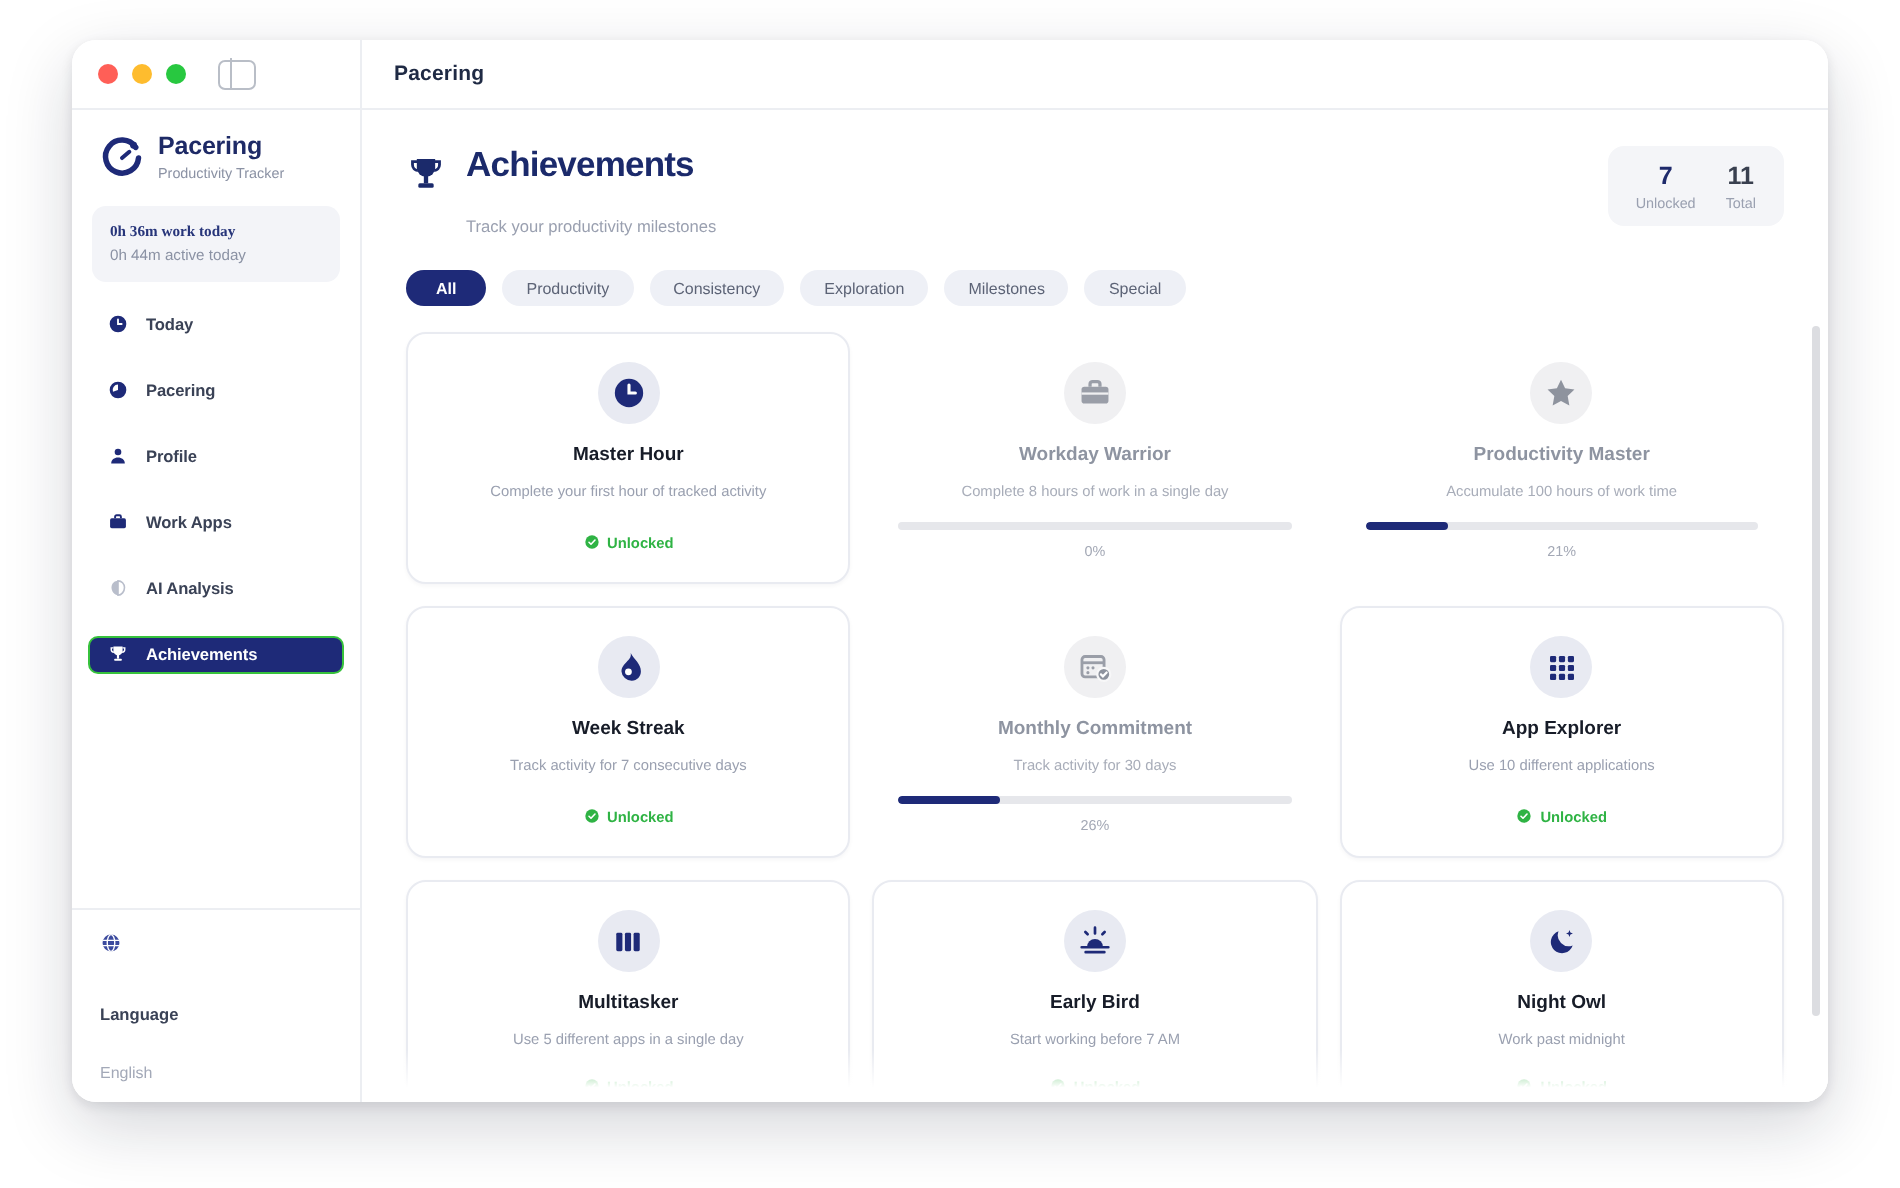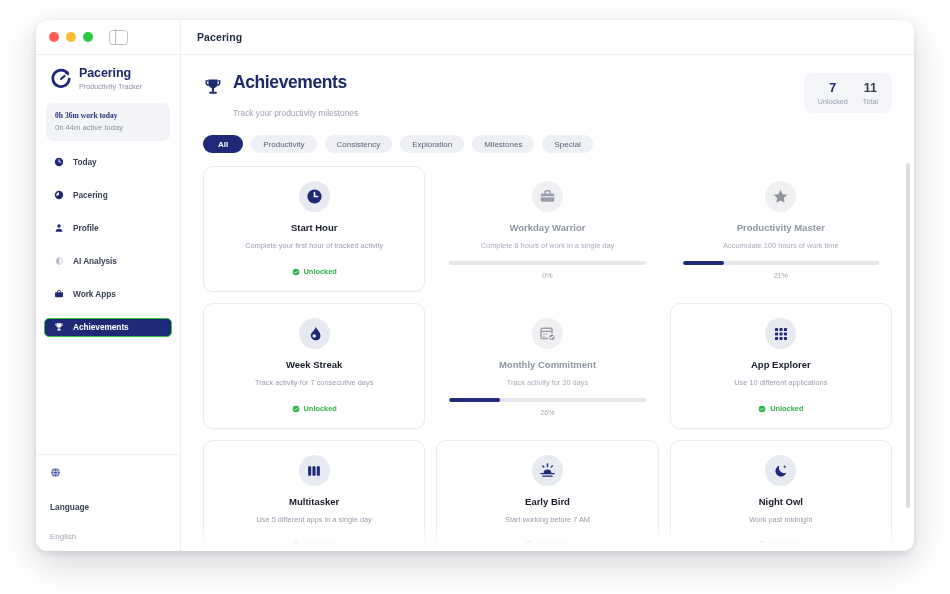--- a/index.html
+++ b/index.html
@@ -427,35 +427,35 @@
               <circle cx="12" cy="7.2" r="4" fill="#1e2a78"></circle>
               <path d="M3.8 21c0-4.6 3.7-7.2 8.2-7.2s8.2 2.6 8.2 7.2z" fill="#1e2a78"></path>
             </svg>
           </span>
           <span class="nav-label">Profile</span>
         </div>
 
         <div class="nav-item">
           <span class="nav-ico">
             <svg width="10" height="10" viewBox="0 0 24 24">
+              <rect x="2.5" y="7.5" width="19" height="12" rx="2" fill="#1e2a78"></rect>
+              <path d="M8.5 7.5V5.6a1.8 1.8 0 0 1 1.8-1.8h3.4a1.8 1.8 0 0 1 1.8 1.8V7.5" fill="none" stroke="#1e2a78" stroke-width="2.3"></path>
+            </svg>
+          </span>
+          <span class="nav-label">Work Apps</span>
+        </div>
+
+        <div class="nav-item">
+          <span class="nav-ico">
+            <svg width="10" height="10" viewBox="0 0 24 24">
               <path d="M12 3.4c-4.3 0-7.8 3.3-7.8 8.1 0 4.8 3.5 9.1 7.8 9.1z" fill="#b9becb"></path>
               <path d="M12 3.4c4.3 0 7.8 3.3 7.8 8.1 0 4.8-3.5 9.1-7.8 9.1z" fill="none" stroke="#b9becb" stroke-width="1.9"></path>
             </svg>
           </span>
           <span class="nav-label">AI Analysis</span>
-        </div>
-
-        <div class="nav-item">
-          <span class="nav-ico">
-            <svg width="10" height="10" viewBox="0 0 24 24">
-              <rect x="2.5" y="7.5" width="19" height="12" rx="2" fill="#1e2a78"></rect>
-              <path d="M8.5 7.5V5.6a1.8 1.8 0 0 1 1.8-1.8h3.4a1.8 1.8 0 0 1 1.8 1.8V7.5" fill="none" stroke="#1e2a78" stroke-width="2.3"></path>
-            </svg>
-          </span>
-          <span class="nav-label">Work Apps</span>
         </div>
 
         <div class="nav-item active">
           <span class="nav-ico">
             <svg width="10" height="10" viewBox="0 0 24 24">
               <path d="M6.5 3h11v5.2a5.5 5.5 0 0 1-11 0z" fill="#ffffff"></path>
               <path d="M6.6 4.6H3.9v1.9a3.4 3.4 0 0 0 3.2 3.4M17.4 4.6h2.7v1.9a3.4 3.4 0 0 1-3.2 3.4" fill="none" stroke="#ffffff" stroke-width="1.7"></path>
               <rect x="10.7" y="13" width="2.6" height="4.6" fill="#ffffff"></rect>
               <rect x="7.4" y="17.6" width="9.2" height="2.6" rx="0.9" fill="#ffffff"></rect>
             </svg>
@@ -523,21 +523,21 @@
 
         <div class="grid">
 
           <div class="card unlocked">
             <span class="card-ico">
               <svg width="17" height="17" viewBox="0 0 24 24">
                 <circle cx="12" cy="12" r="10" fill="#1e2a78"></circle>
                 <path d="M12 6.4V12h4.5" stroke="#ffffff" stroke-width="2.2" fill="none" stroke-linecap="round"></path>
               </svg>
             </span>
-            <div class="card-title">Start Hour</div>
+            <div class="card-title">Master Hour</div>
             <div class="card-desc">Complete your first hour of tracked activity</div>
             <div class="card-foot">
               <span>
                 <svg width="8" height="8" viewBox="0 0 24 24">
                   <circle cx="12" cy="12" r="10" fill="#2fb344"></circle>
                   <path d="M7.5 12.4l3 3 6-6.3" fill="none" stroke="#ffffff" stroke-width="2.4" stroke-linecap="round" stroke-linejoin="round"></path>
                 </svg>
               </span>
               <span class="unlocked-text">Unlocked</span>
             </div>

